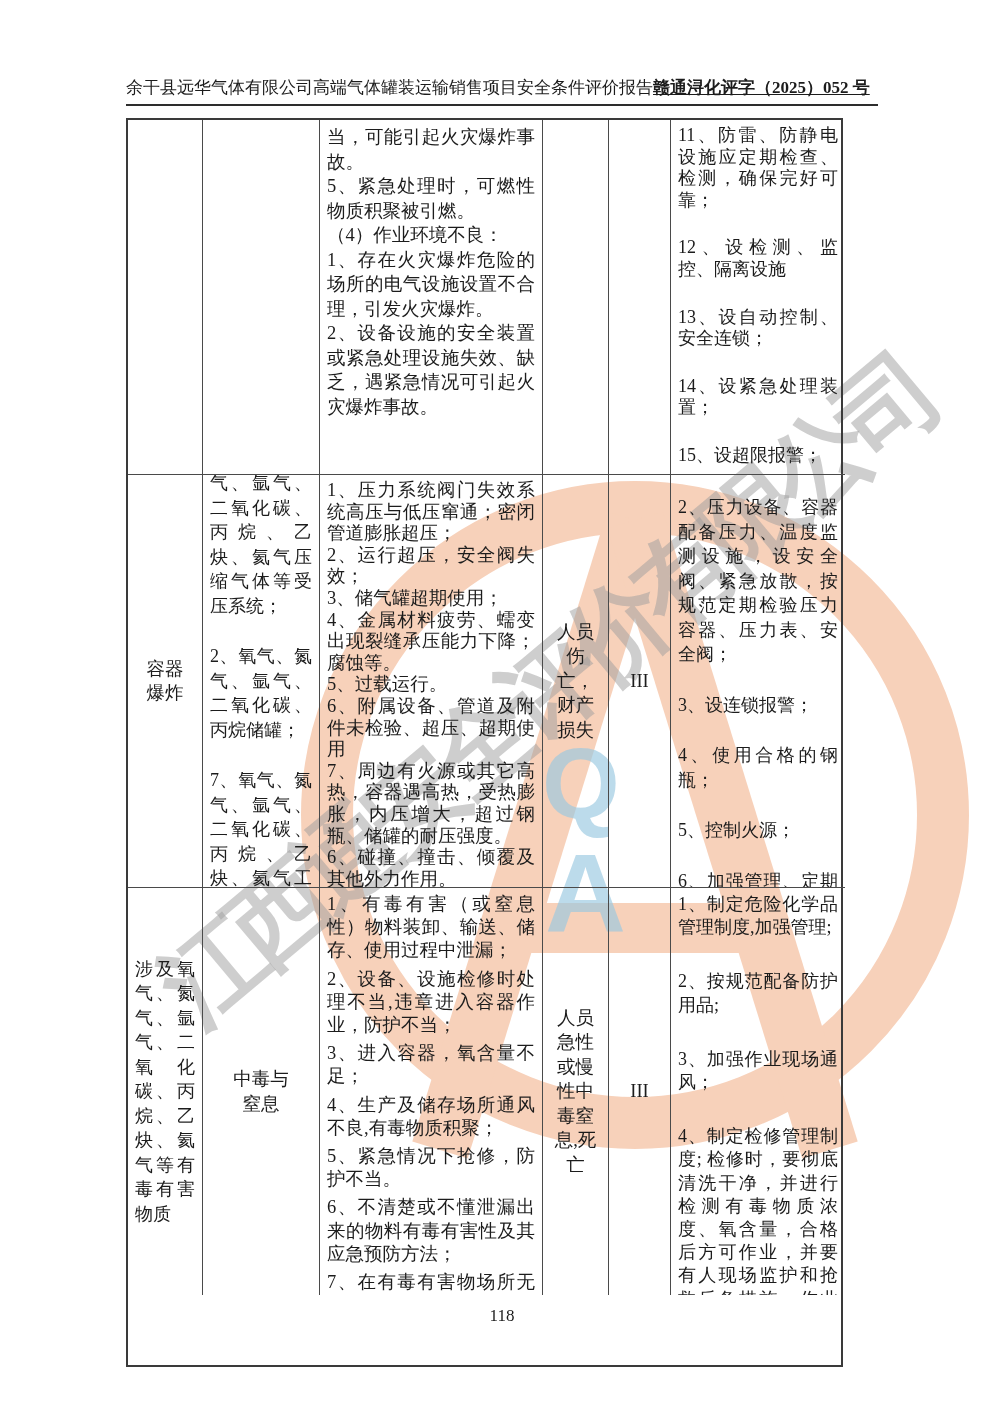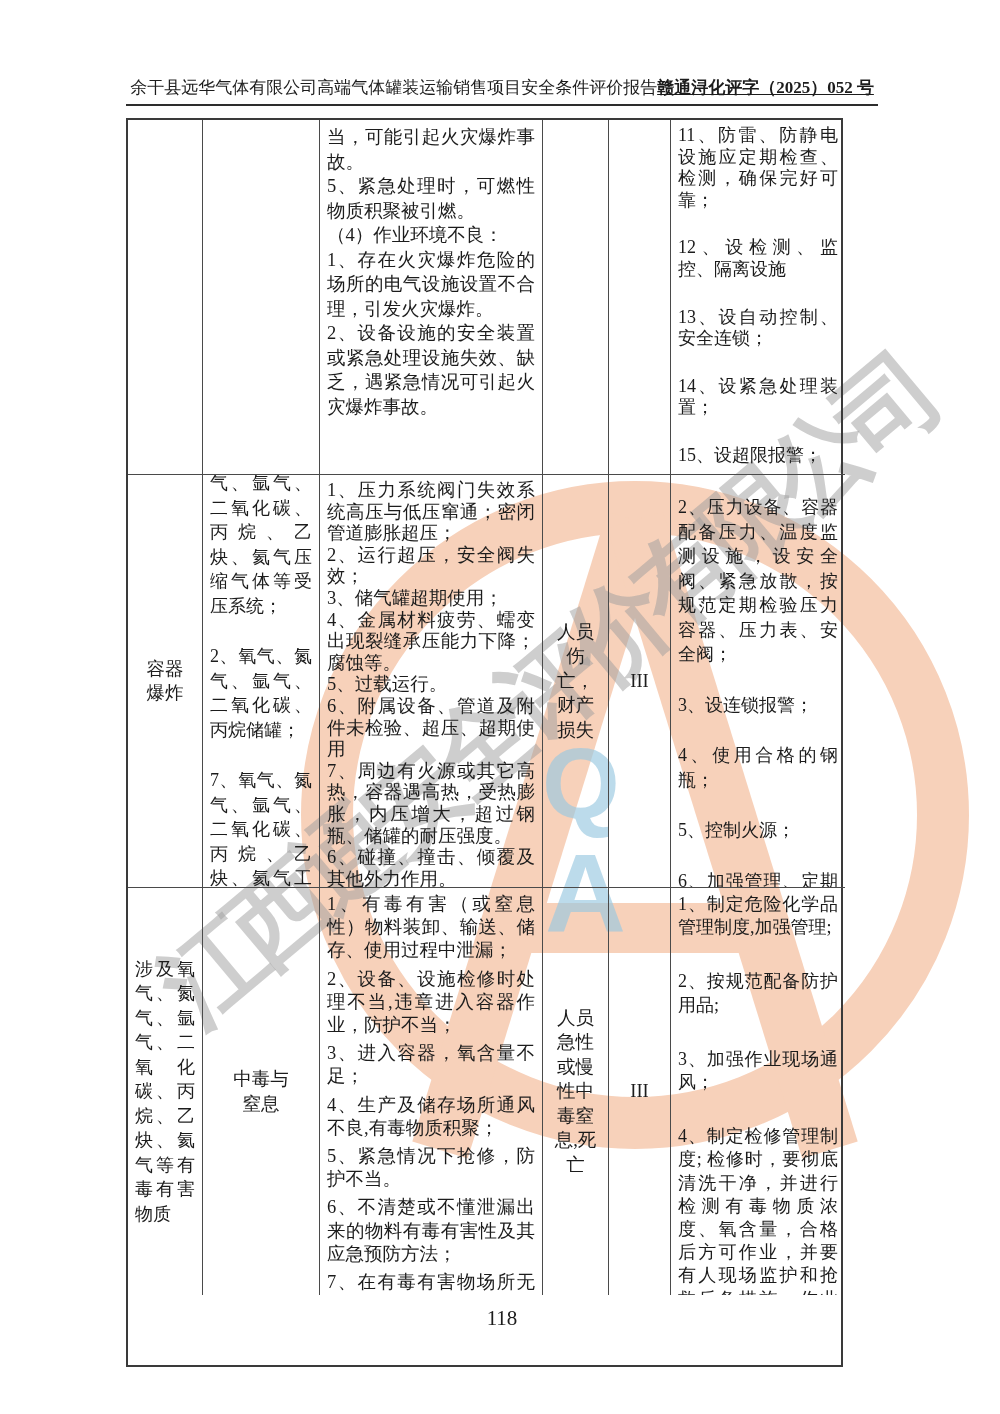--- a/index.html
+++ b/index.html
@@ -22,21 +22,21 @@
     position:absolute;
     font-family:"Liberation Sans","DejaVu Sans",sans-serif;font-weight:bold;
     color:rgba(154,201,224,0.66);line-height:1;
   }
   .wm-letter.q{left:542px;top:733px;font-size:100px;}
   .wm-letter.a{left:545px;top:838px;font-size:112px;}
   
   .content{position:absolute;inset:0;z-index:1;}
   .header{
     position:absolute;left:126px;top:76px;width:752px;
-    display:flex;justify-content:center;align-items:flex-end;
+    display:flex;justify-content:flex-start;align-items:flex-end;
     border-bottom:2px solid #2d2d2d;padding-bottom:5px;font-size:17px;
   }
   .header .doc-no{font-weight:bold;text-decoration:underline;}
   .doc-table{
     position:absolute;left:126px;top:118px;width:717px;height:1249px;
     display:grid;
     grid-template-columns:75px 117px 223px 66px 62px 174px;
     grid-template-rows:355px 413px 407px;
     border:2px solid #3a3a3a;box-sizing:border-box;
   }
@@ -52,21 +52,21 @@
   .cell.gap p{margin:0 0 5px 0;}
   .cell.gap p:last-child{margin-bottom:0;}
   .center{justify-content:center;align-items:center;text-align:center;}
   .vcenter{justify-content:center;}
   .lh21{line-height:21.6px;}
   .lh23{line-height:23.2px;}
   .fs18{font-size:18px;gap:26px;}
   .pre{white-space:pre-line;}
   .page-number{
     position:absolute;left:126px;top:1306px;width:752px;
-    text-align:center;font-size:21px;
+    text-align:center;font-size:17px;
   }
 </style>
 </head>
 <body>
 
 <div class="page">
 
   <div class="wm-layer">
     <svg width="1000" height="1414" viewBox="0 0 1000 1414">
       <g stroke="#f6cbb1" fill="none" opacity="0.88">

